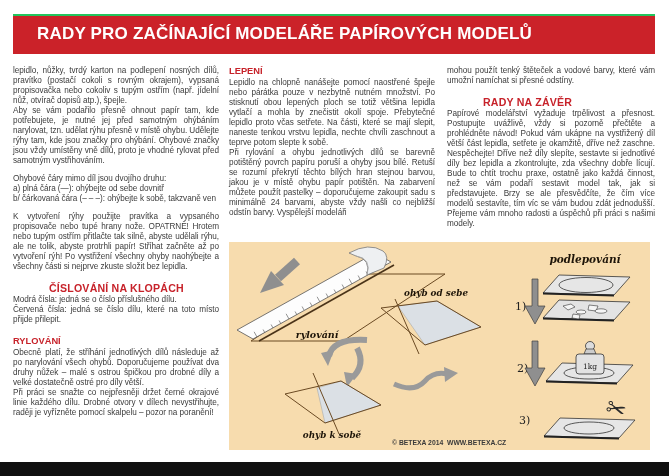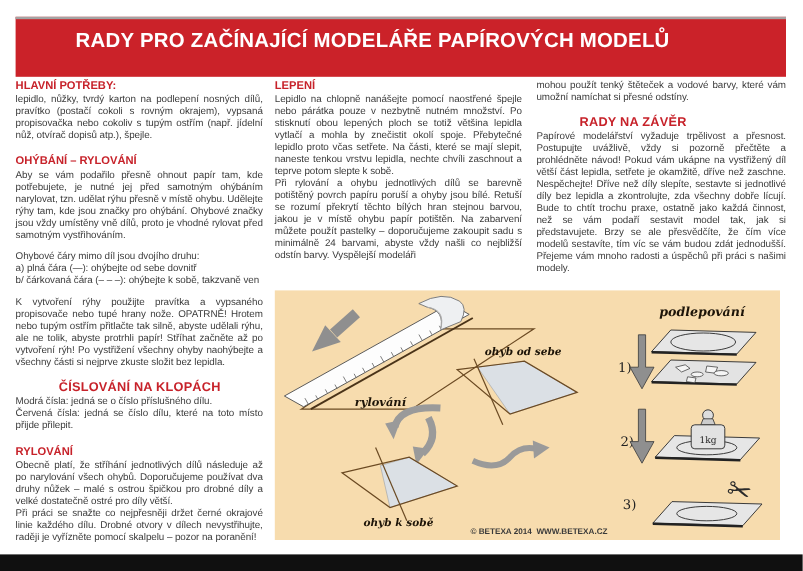--- a/index.html
+++ b/index.html
@@ -1,22 +1,22 @@
 <!DOCTYPE html>
 <html lang="cs"><head>
 <meta charset="utf-8">
 <style>
   html,body{margin:0;padding:0;}
   body{
     width:669px;height:476px;background:#ffffff;position:relative;overflow:hidden;
     font-family:"Liberation Sans", sans-serif;
   }
   .banner{
-    position:absolute;left:13px;top:14px;width:642px;height:50px;
-    background:#cb2229;border-top:2px solid #a3a3a3;box-sizing:border-box;padding-left:26px;
+    position:absolute;left:13px;top:14px;width:642px;height:40px;
+    background:#cb2229;border-top:2px solid #22c55e;box-sizing:border-box;
   }
   .banner .title{
     display:block;color:#ffffff;font-weight:bold;font-size:17px;line-height:35px;
     padding-left:24px;letter-spacing:0.2px;white-space:nowrap;
   }
   .col{
     position:absolute;top:66px;width:206px;color:#3c3c3c;
     font-size:8.2px;line-height:10px;text-align:justify;letter-spacing:-0.05px;
   }
   .col1{left:13px;} .col2{left:229px;} .col3{left:447px;width:208px;}
@@ -41,24 +41,22 @@
   .cpy{font-family:"Liberation Sans", sans-serif;font-weight:bold;fill:#3a3a3a;}
 </style>
 </head>
 <body>
 
 <div class="banner">
   <span class="title">RADY PRO ZAČÍNAJÍCÍ MODELÁŘE PAPÍROVÝCH MODELŮ</span>
 </div>
 
 <div class="col col1">
-  <div class="h first">HLAVNÍ POTŘEBY:</div>
   <p>lepidlo, nůžky, tvrdý karton na podlepení nosných dílů, pravítko (postačí cokoli s rovným okrajem), vypsaná propisovačka nebo cokoliv s tupým ostřím (např. jídelní nůž, otvírač dopisů atp.), špejle.</p>
 
-  <div class="h">OHÝBÁNÍ – RYLOVÁNÍ</div>
   <p>Aby se vám podařilo přesně ohnout papír tam, kde potřebujete, je nutné jej před samotným ohýbáním narylovat, tzn. udělat rýhu přesně v místě ohybu. Udělejte rýhy tam, kde jsou značky pro ohýbání. Ohybové značky jsou vždy umístěny vně dílů, proto je vhodné rylovat před samotným vystřihováním.</p>
   <p class="gap">Ohybové čáry mimo díl jsou dvojího druhu:</p>
   <p>a) plná čára (—): ohýbejte od sebe dovnitř</p>
   <p>b/ čárkovaná čára (– – –): ohýbejte k sobě, takzvaně ven</p>
   <p class="gap">K vytvoření rýhy použijte pravítka a vypsaného propisovače nebo tupé hrany nože. OPATRNĚ! Hrotem nebo tupým ostřím přitlačte tak silně, abyste udělali rýhu, ale ne tolik, abyste protrhli papír! Stříhat začněte až po vytvoření rýh! Po vystřižení všechny ohyby naohýbejte a všechny části si nejprve zkuste složit bez lepidla.</p>
 
   <div class="h strong">ČÍSLOVÁNÍ NA KLOPÁCH</div>
   <p>Modrá čísla: jedná se o číslo příslušného dílu.</p>
   <p>Červená čísla: jedná se číslo dílu, které na toto místo přijde přilepit.</p>
 

